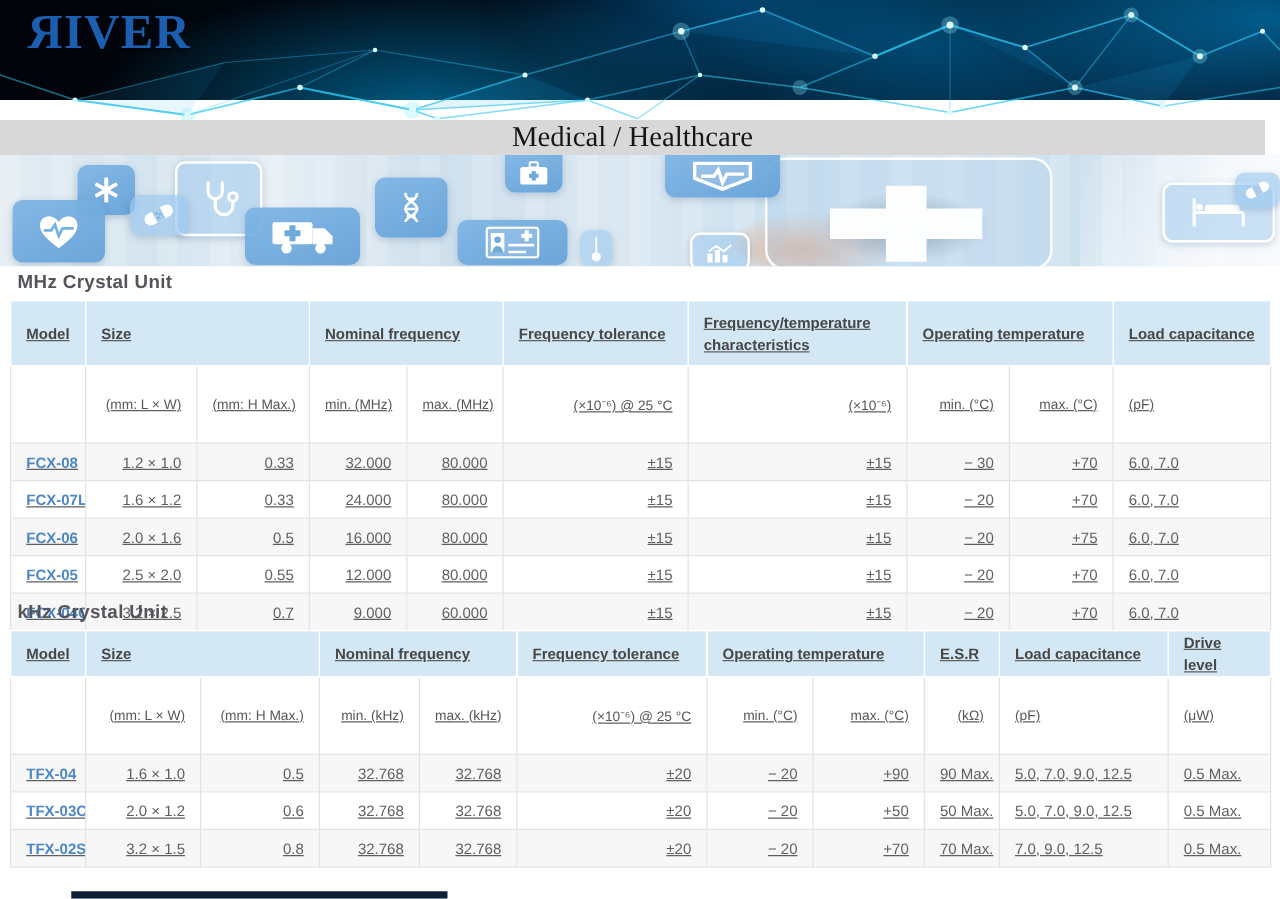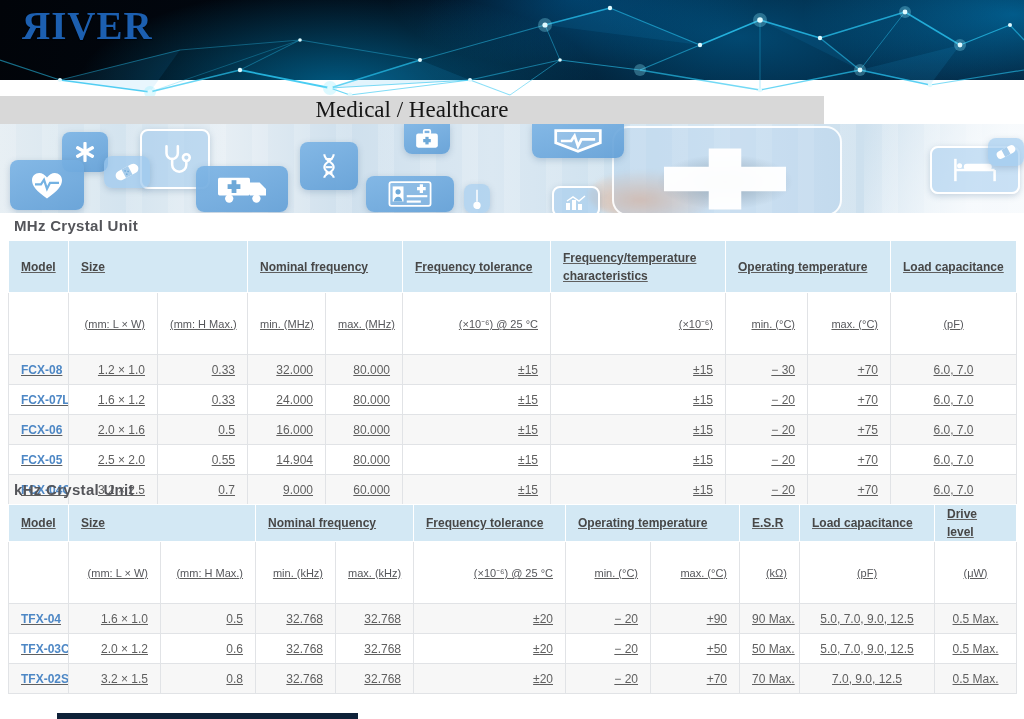--- a/index.html
+++ b/index.html
@@ -18,21 +18,21 @@
       linear-gradient(100deg,#010409,#020b18 55%,#041a30);
   }
   .plexus{position:absolute;left:0;top:0}
   .logo{
     position:absolute;left:22px;top:3px;
     font-family:"Liberation Serif",serif;font-weight:bold;font-size:39px;
     color:#1c5fb0;letter-spacing:1px;text-shadow:0 1px 1px rgba(0,0,0,.6);
   }
   
   .title-band{
-    position:absolute;left:0;top:96px;width:824px;height:28px;
+    position:absolute;left:0;top:96px;width:1012px;height:28px;
     background:#d8d8d8;
   }
   .page-title{
     width:100%;text-align:center;line-height:28px;
     font-family:"Liberation Serif",serif;font-size:23px;color:#151515;
   }
   
   .medical-banner{
     position:absolute;left:0;top:124px;width:1024px;height:89px;overflow:hidden;
     background:
@@ -86,21 +86,21 @@
     font-weight:700;font-size:12px;text-align:left;padding:0 12px;
     white-space:normal;line-height:1.5;
   }
   #mhz-table tr.grp-row{height:52px}
   #khz-table tr.grp-row{height:29px}
   table.spec td.sub{font-size:11px;color:#56575b;height:29px;padding:16px 12px;background:#ffffff}
   table.spec tbody td{height:29px;padding:0 12px}
   table.spec tbody tr:nth-child(odd) td{background:#f7f7f7}
   table.spec tbody tr:nth-child(even) td{background:#ffffff}
   td.r{text-align:right}
-  td.l{text-align:center}
+  td.l{text-align:left}
   a.model-link{color:#4d87c5;text-decoration:none;font-weight:600}
   
   .footer-strip{position:absolute;left:57px;top:713px;width:301px;height:6px;background:#0e2138}
 </style>
 </head>
 <body>
 
 <div class="top-banner">
   <svg class="plexus" width="1024" height="96" viewBox="0 0 1024 96">
     <g fill="none" stroke="#2ac4f0">
@@ -420,21 +420,21 @@
         <td class="r">±15</td>
         <td class="r">±15</td>
         <td class="r">− 20</td>
         <td class="r">+75</td>
         <td class="l">6.0, 7.0</td>
       </tr>
       <tr>
         <td class="l"><a href="#" class="model-link">FCX-05</a></td>
         <td class="r">2.5 × 2.0</td>
         <td class="r">0.55</td>
-        <td class="r">14.904</td>
+        <td class="r">12.000</td>
         <td class="r">80.000</td>
         <td class="r">±15</td>
         <td class="r">±15</td>
         <td class="r">− 20</td>
         <td class="r">+70</td>
         <td class="l">6.0, 7.0</td>
       </tr>
       <tr>
         <td class="l"><a href="#" class="model-link">FCX-04C</a></td>
         <td class="r">3.2 × 2.5</td>

